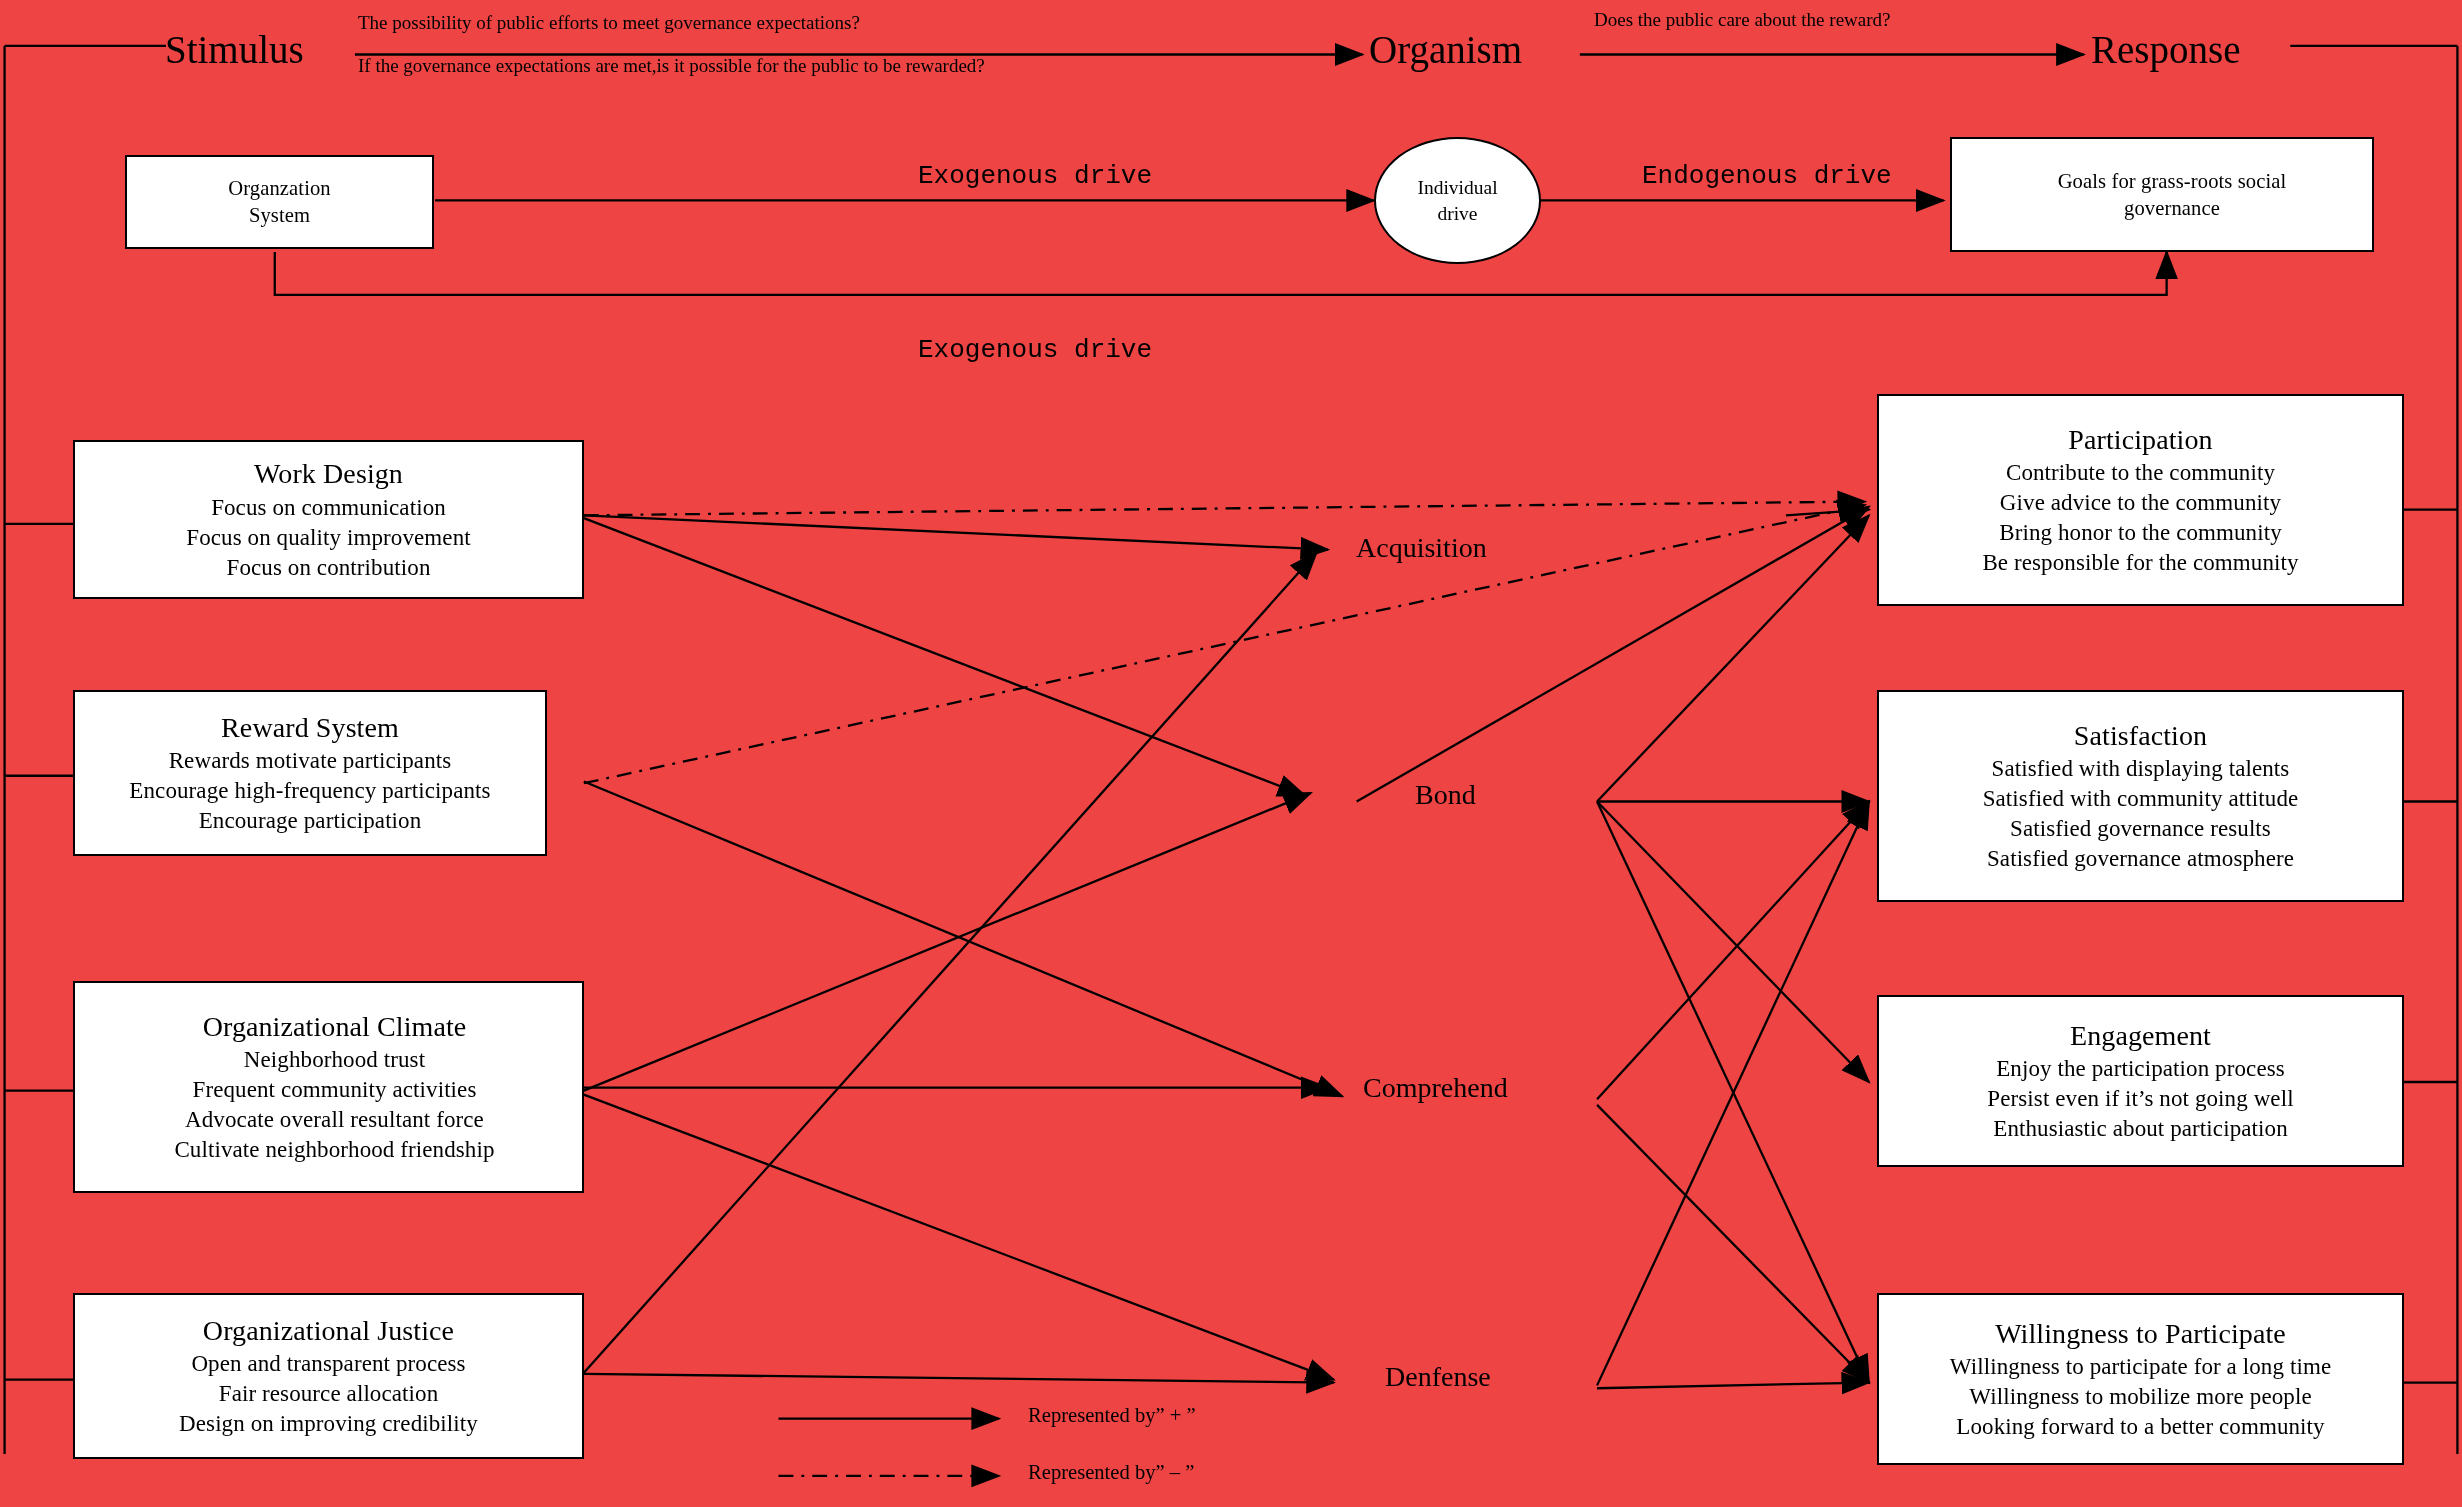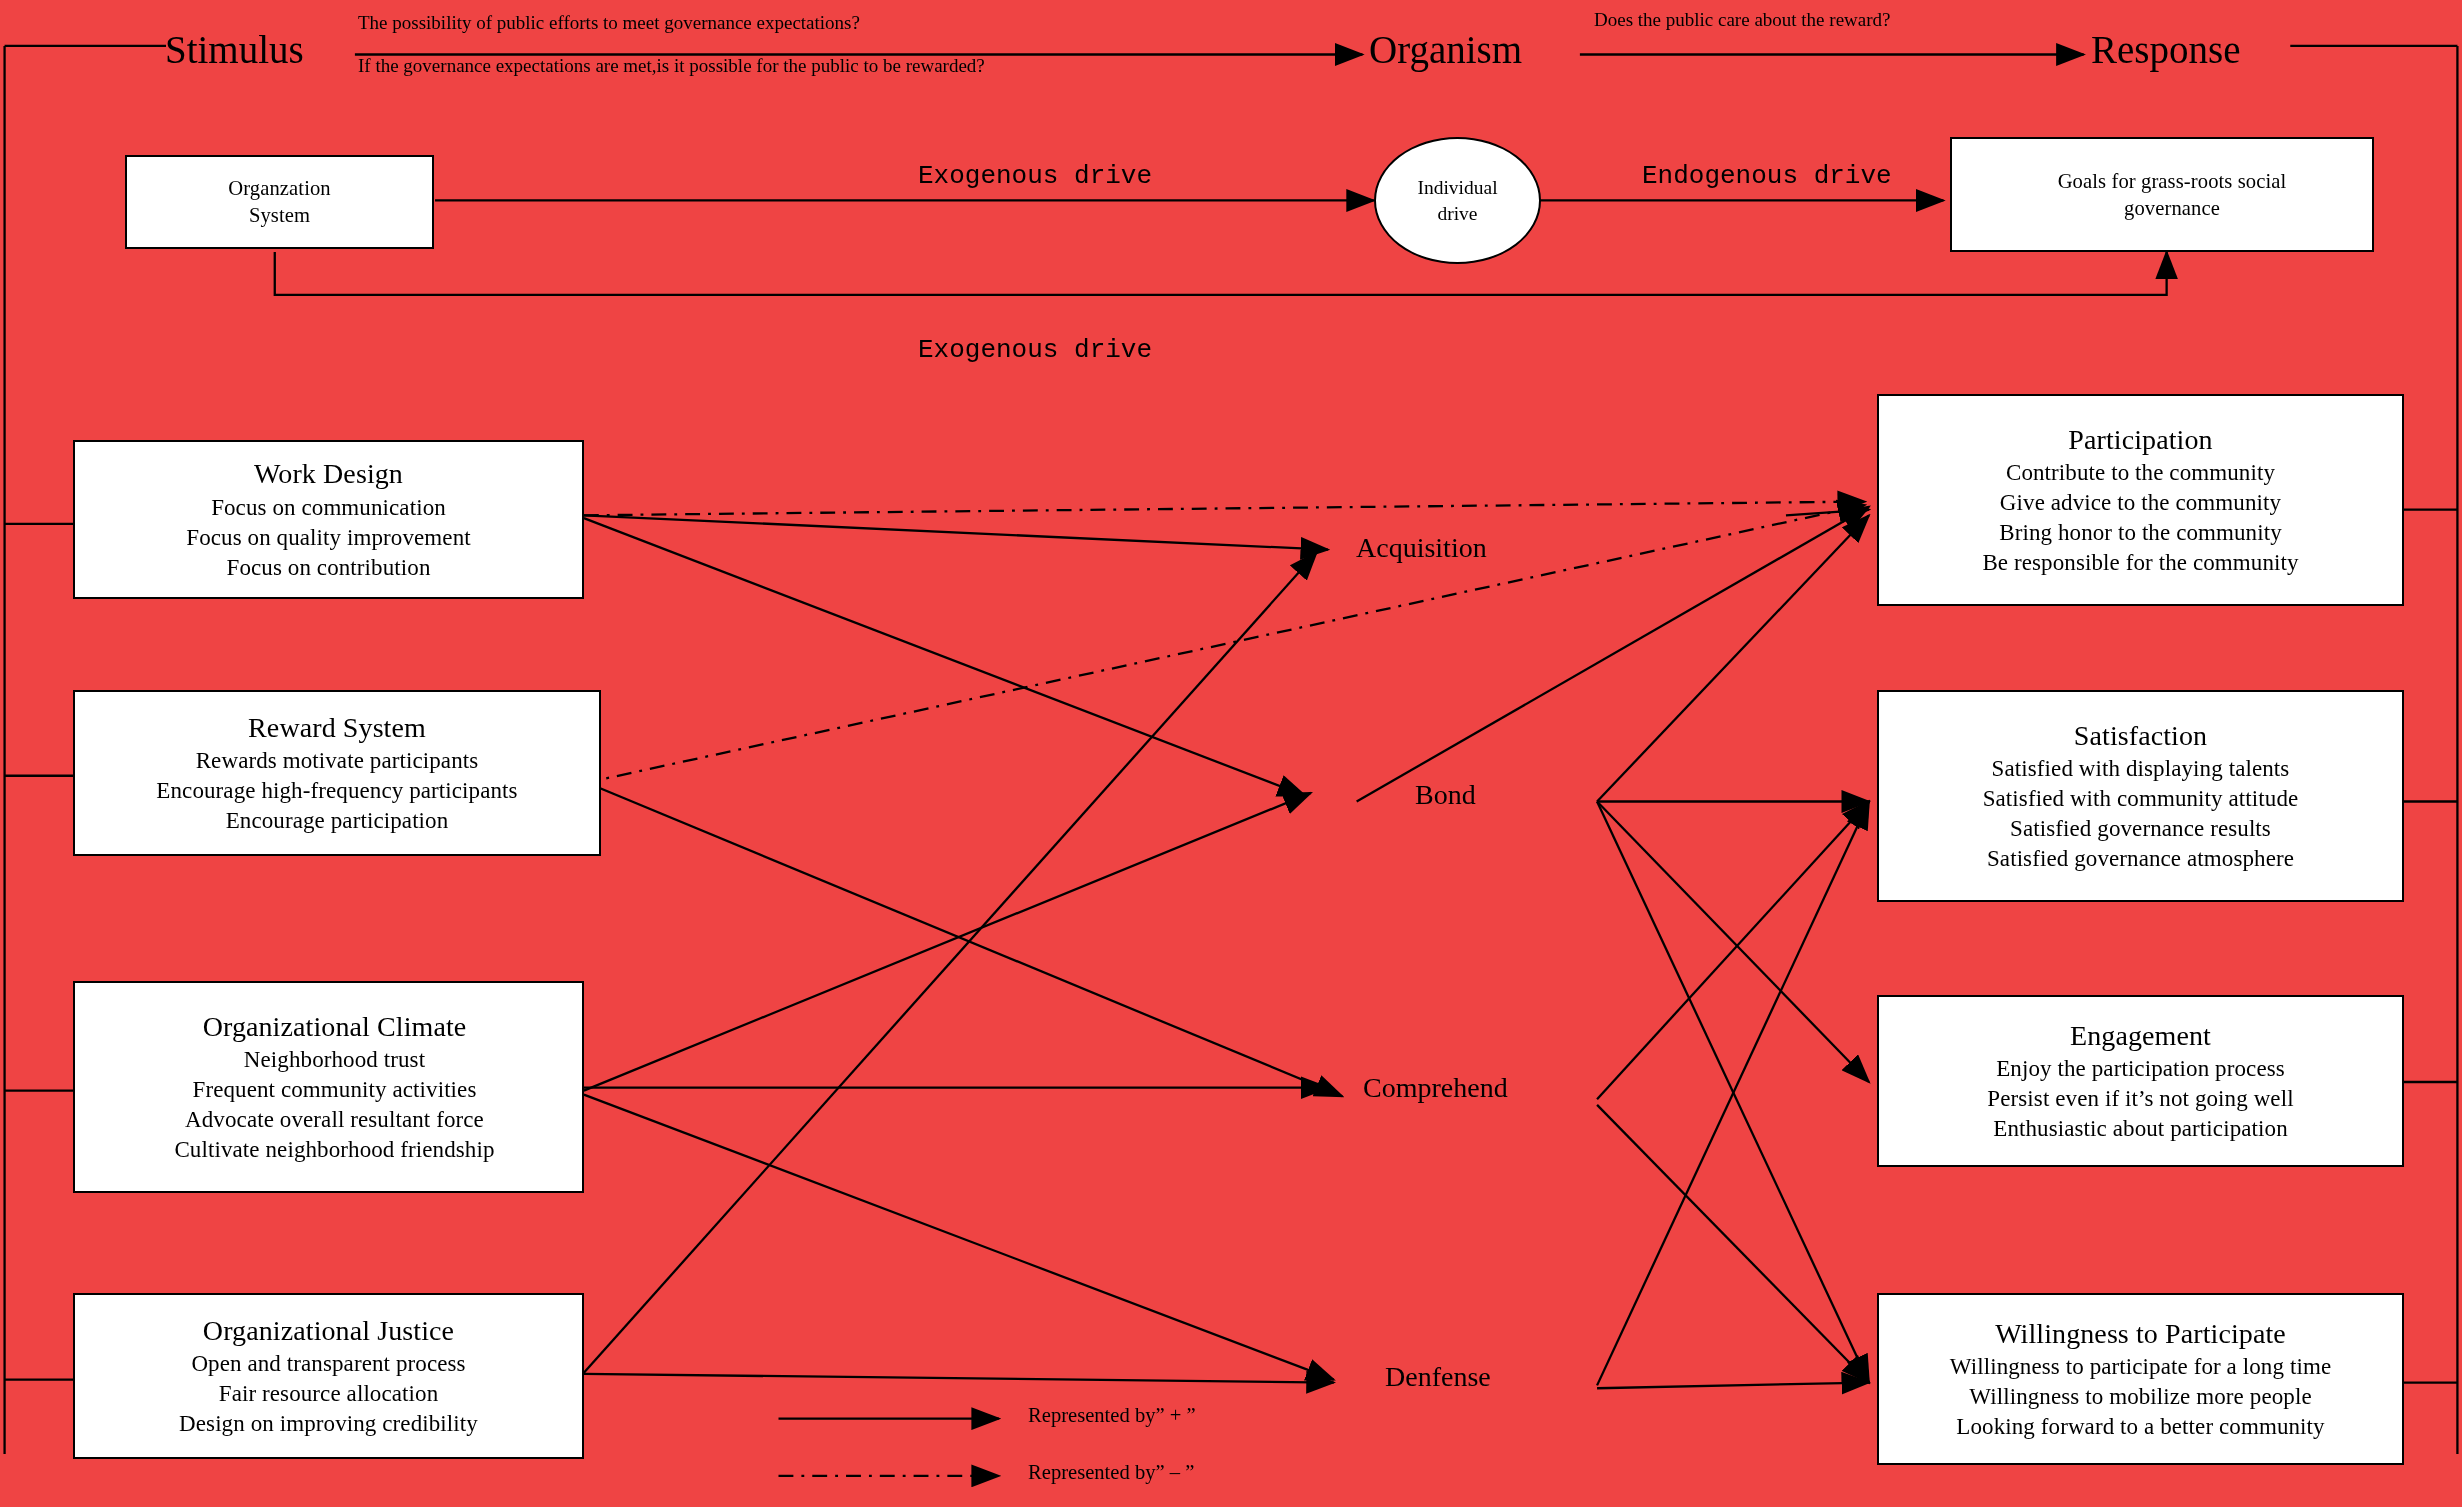--- a/index.html
+++ b/index.html
@@ -177,21 +177,21 @@
 
   <div class="elabel" style="left:918px; top:335px;">Exogenous drive</div>
 
   <div class="node" style="left:73px; top:440px; width:511px; height:159px;">
     <div class="title">Work Design</div>
     <div class="item">Focus on communication</div>
     <div class="item">Focus on quality improvement</div>
     <div class="item">Focus on contribution</div>
   </div>
 
-  <div class="node" style="left:73px; top:690px; width:528px; height:166px;text-align:right;">
+  <div class="node" style="left:73px; top:690px; width:474px; height:166px;text-align:right;">
     <div class="title">Reward System</div>
     <div class="item">Rewards motivate participants</div>
     <div class="item">Encourage high-frequency participants</div>
     <div class="item">Encourage participation</div>
   </div>
 
   <div class="node" style="left:73px; top:981px; width:511px; height:212px;padding-left:12px;">
     <div class="title">Organizational Climate</div>
     <div class="item">Neighborhood trust</div>
     <div class="item">Frequent community activities</div>

